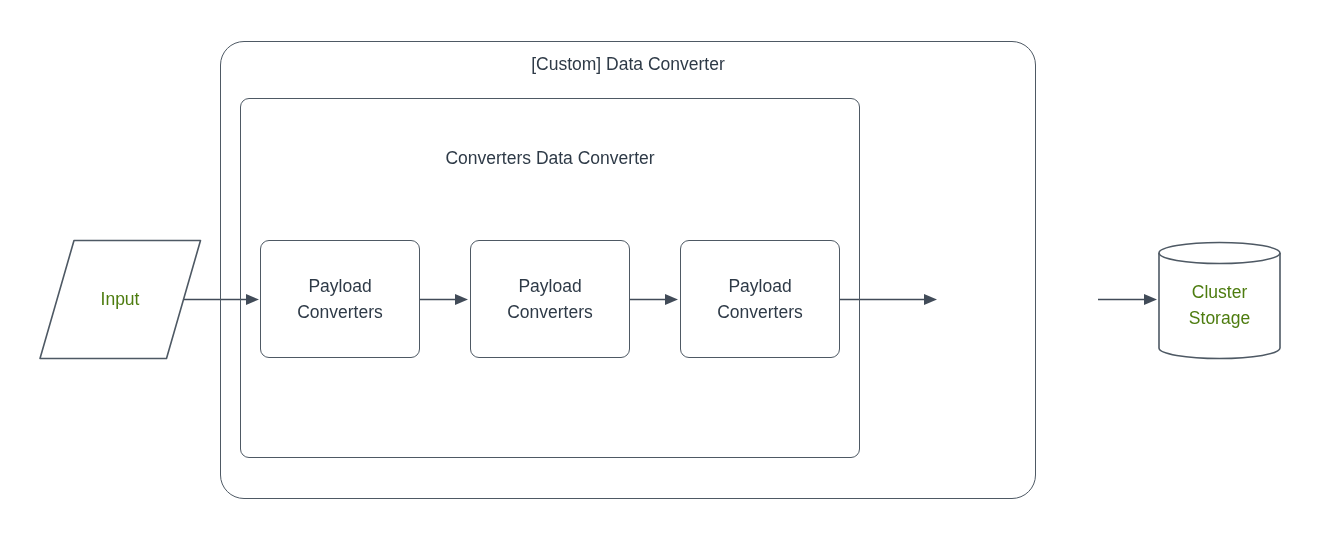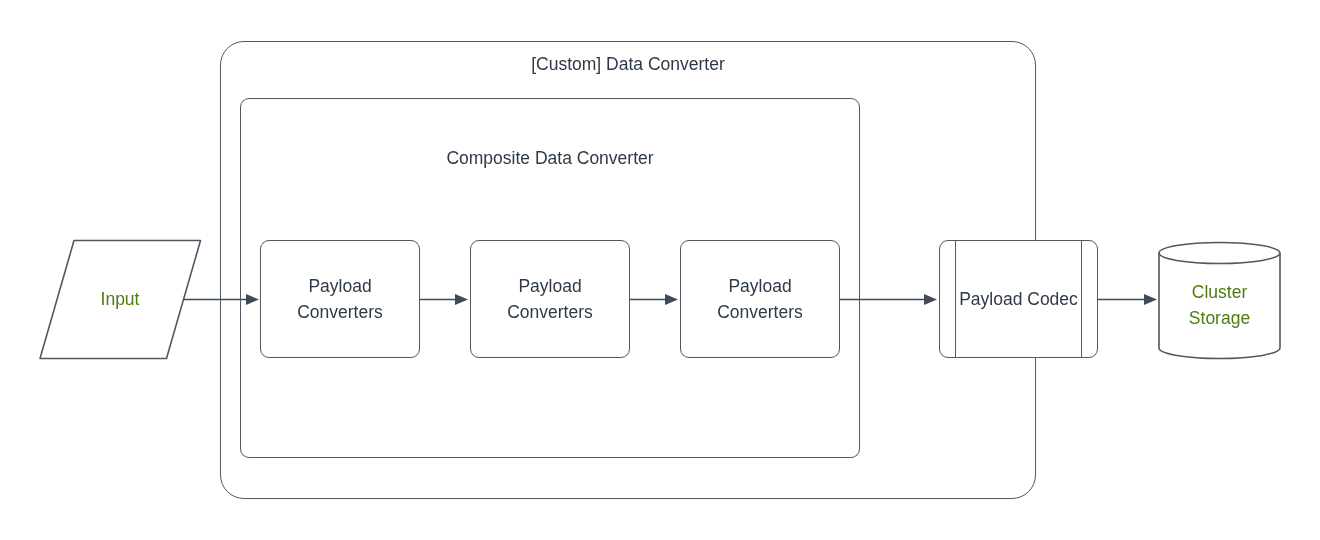--- a/index.html
+++ b/index.html
@@ -119,40 +119,35 @@
       <line x1="1098" y1="299.5" x2="1144" y2="299.5"></line>
       <polygon points="1144,294 1157,299.5 1144,305" stroke="none"></polygon>
     </g>
   </svg>
 
   <div class="group-box group-custom">
     <div class="group-title">[Custom] Data Converter</div>
   </div>
 
   <div class="group-box group-composite">
-    <div class="group-title">Composite Data Converter</div>
+    <div class="group-title">Converters Data Converter</div>
   </div>
 
   <div class="label-overlay input-label">
     <span class="node-label">Input</span>
   </div>
 
   <div class="node node-rect payload-1">
     <span class="node-label">Payload Converters</span>
   </div>
   <div class="node node-rect payload-2">
     <span class="node-label">Payload Converters</span>
   </div>
   <div class="node node-rect payload-3">
     <span class="node-label">Payload Converters</span>
   </div>
 
-  <div class="node node-rect codec">
-    <div class="side-line left"></div>
-    <div class="side-line right"></div>
-    <span class="node-label">Payload Codec</span>
-  </div>
 
   <div class="label-overlay storage-label">
     <span class="node-label">Cluster Storage</span>
   </div>
 
 </div>
 
 </body></html>

